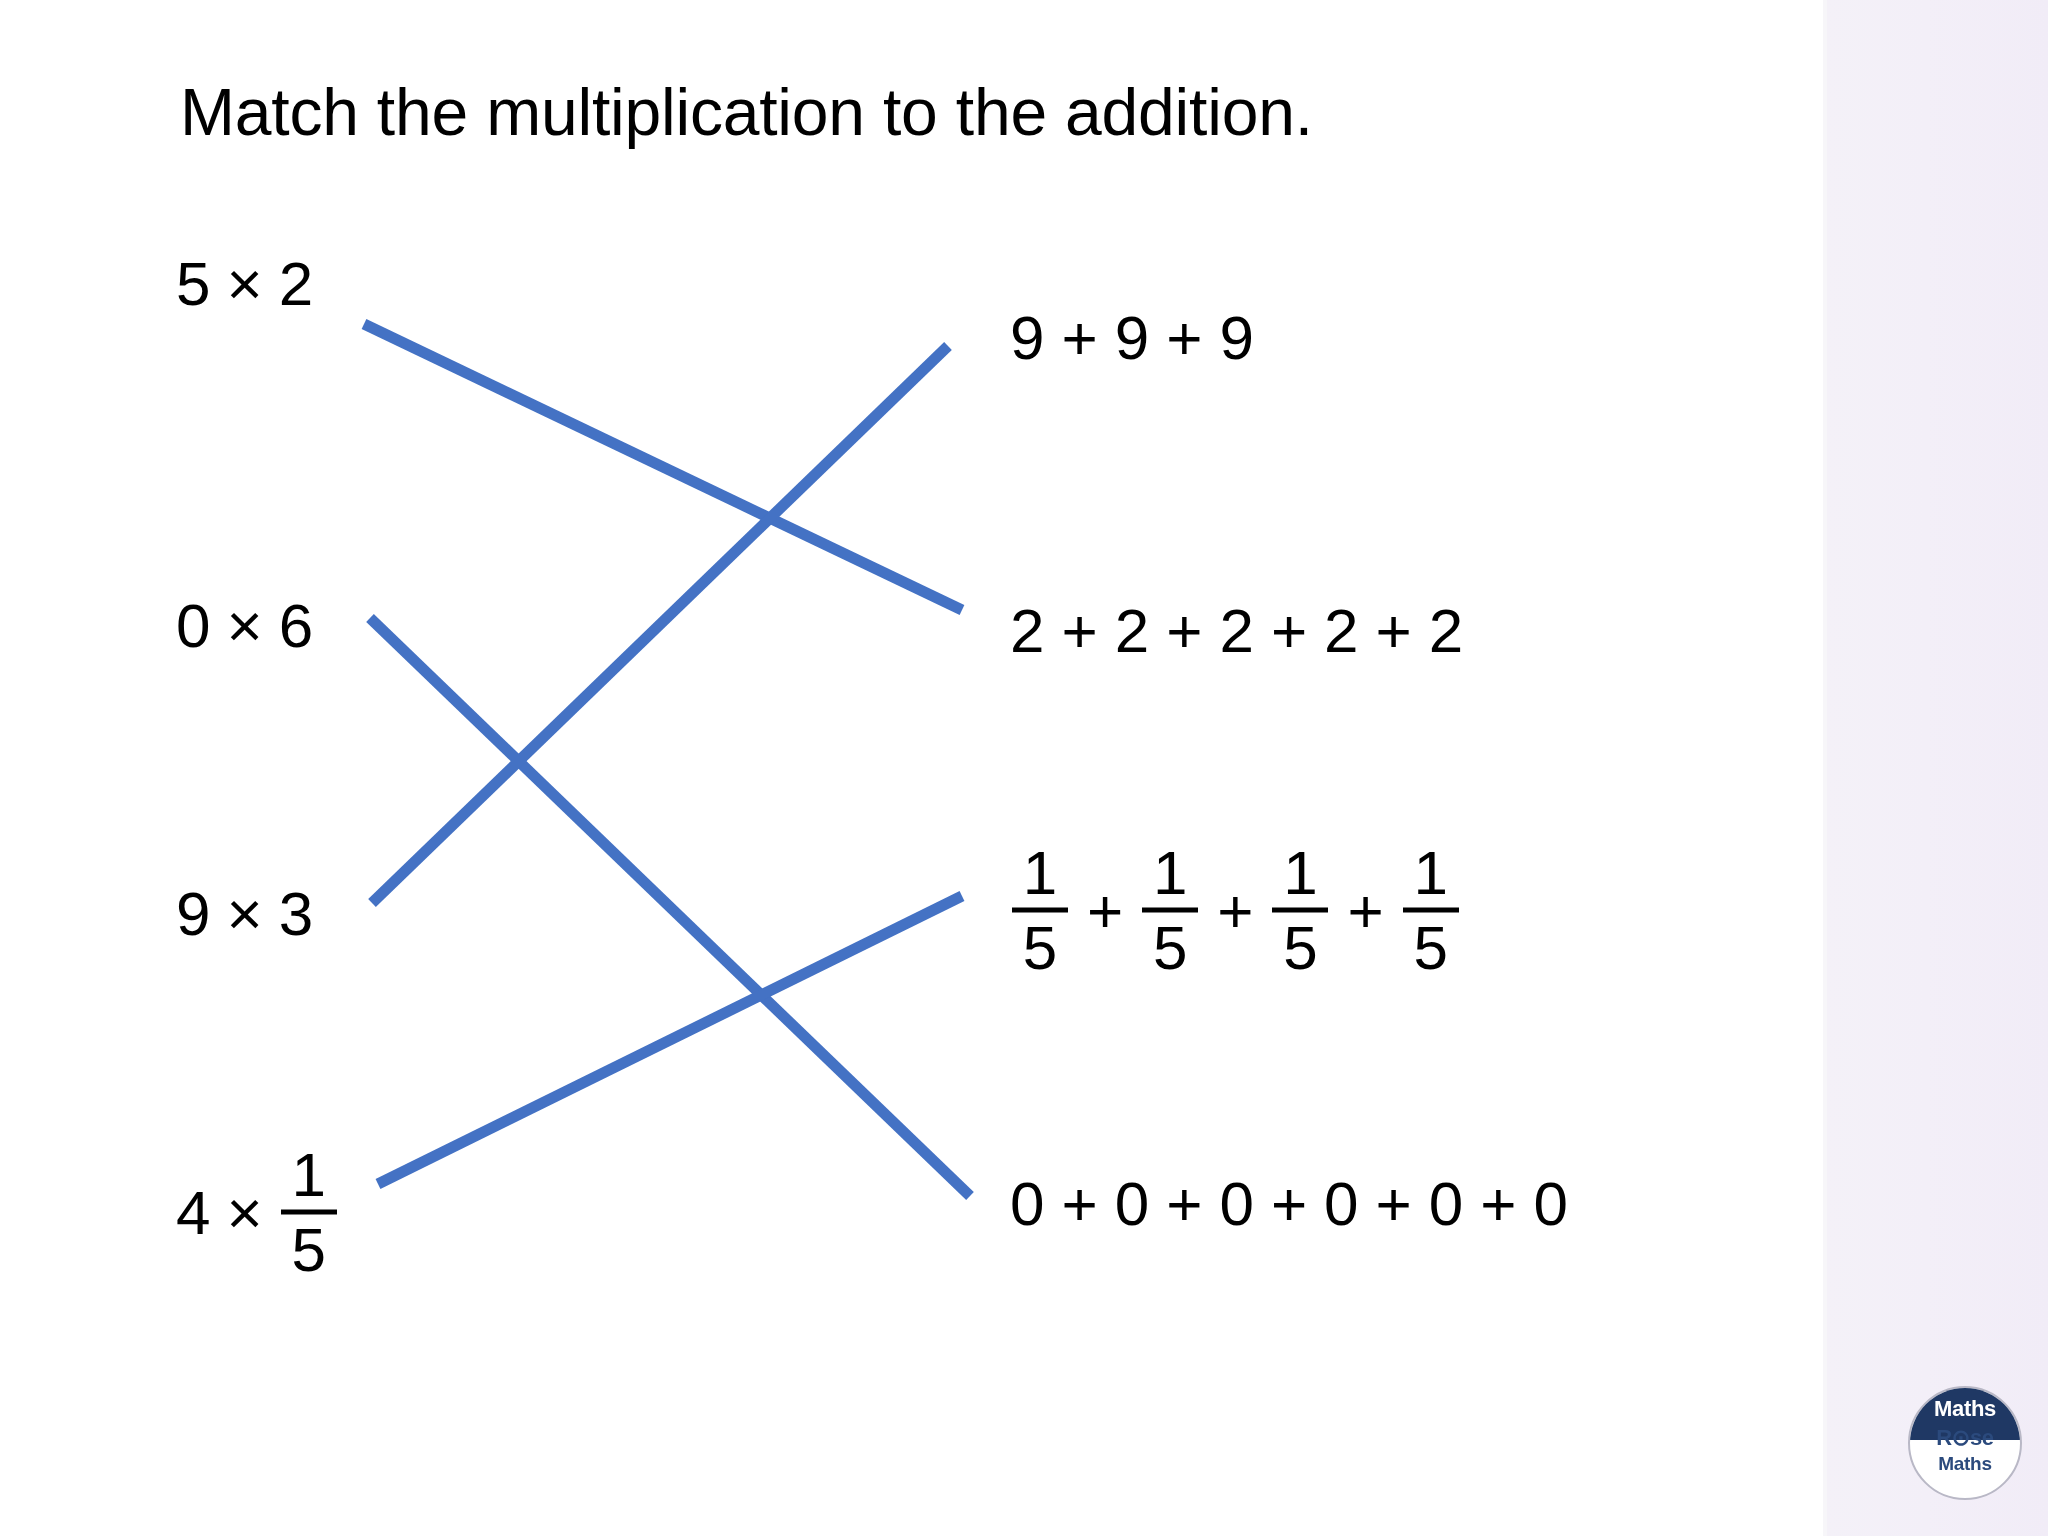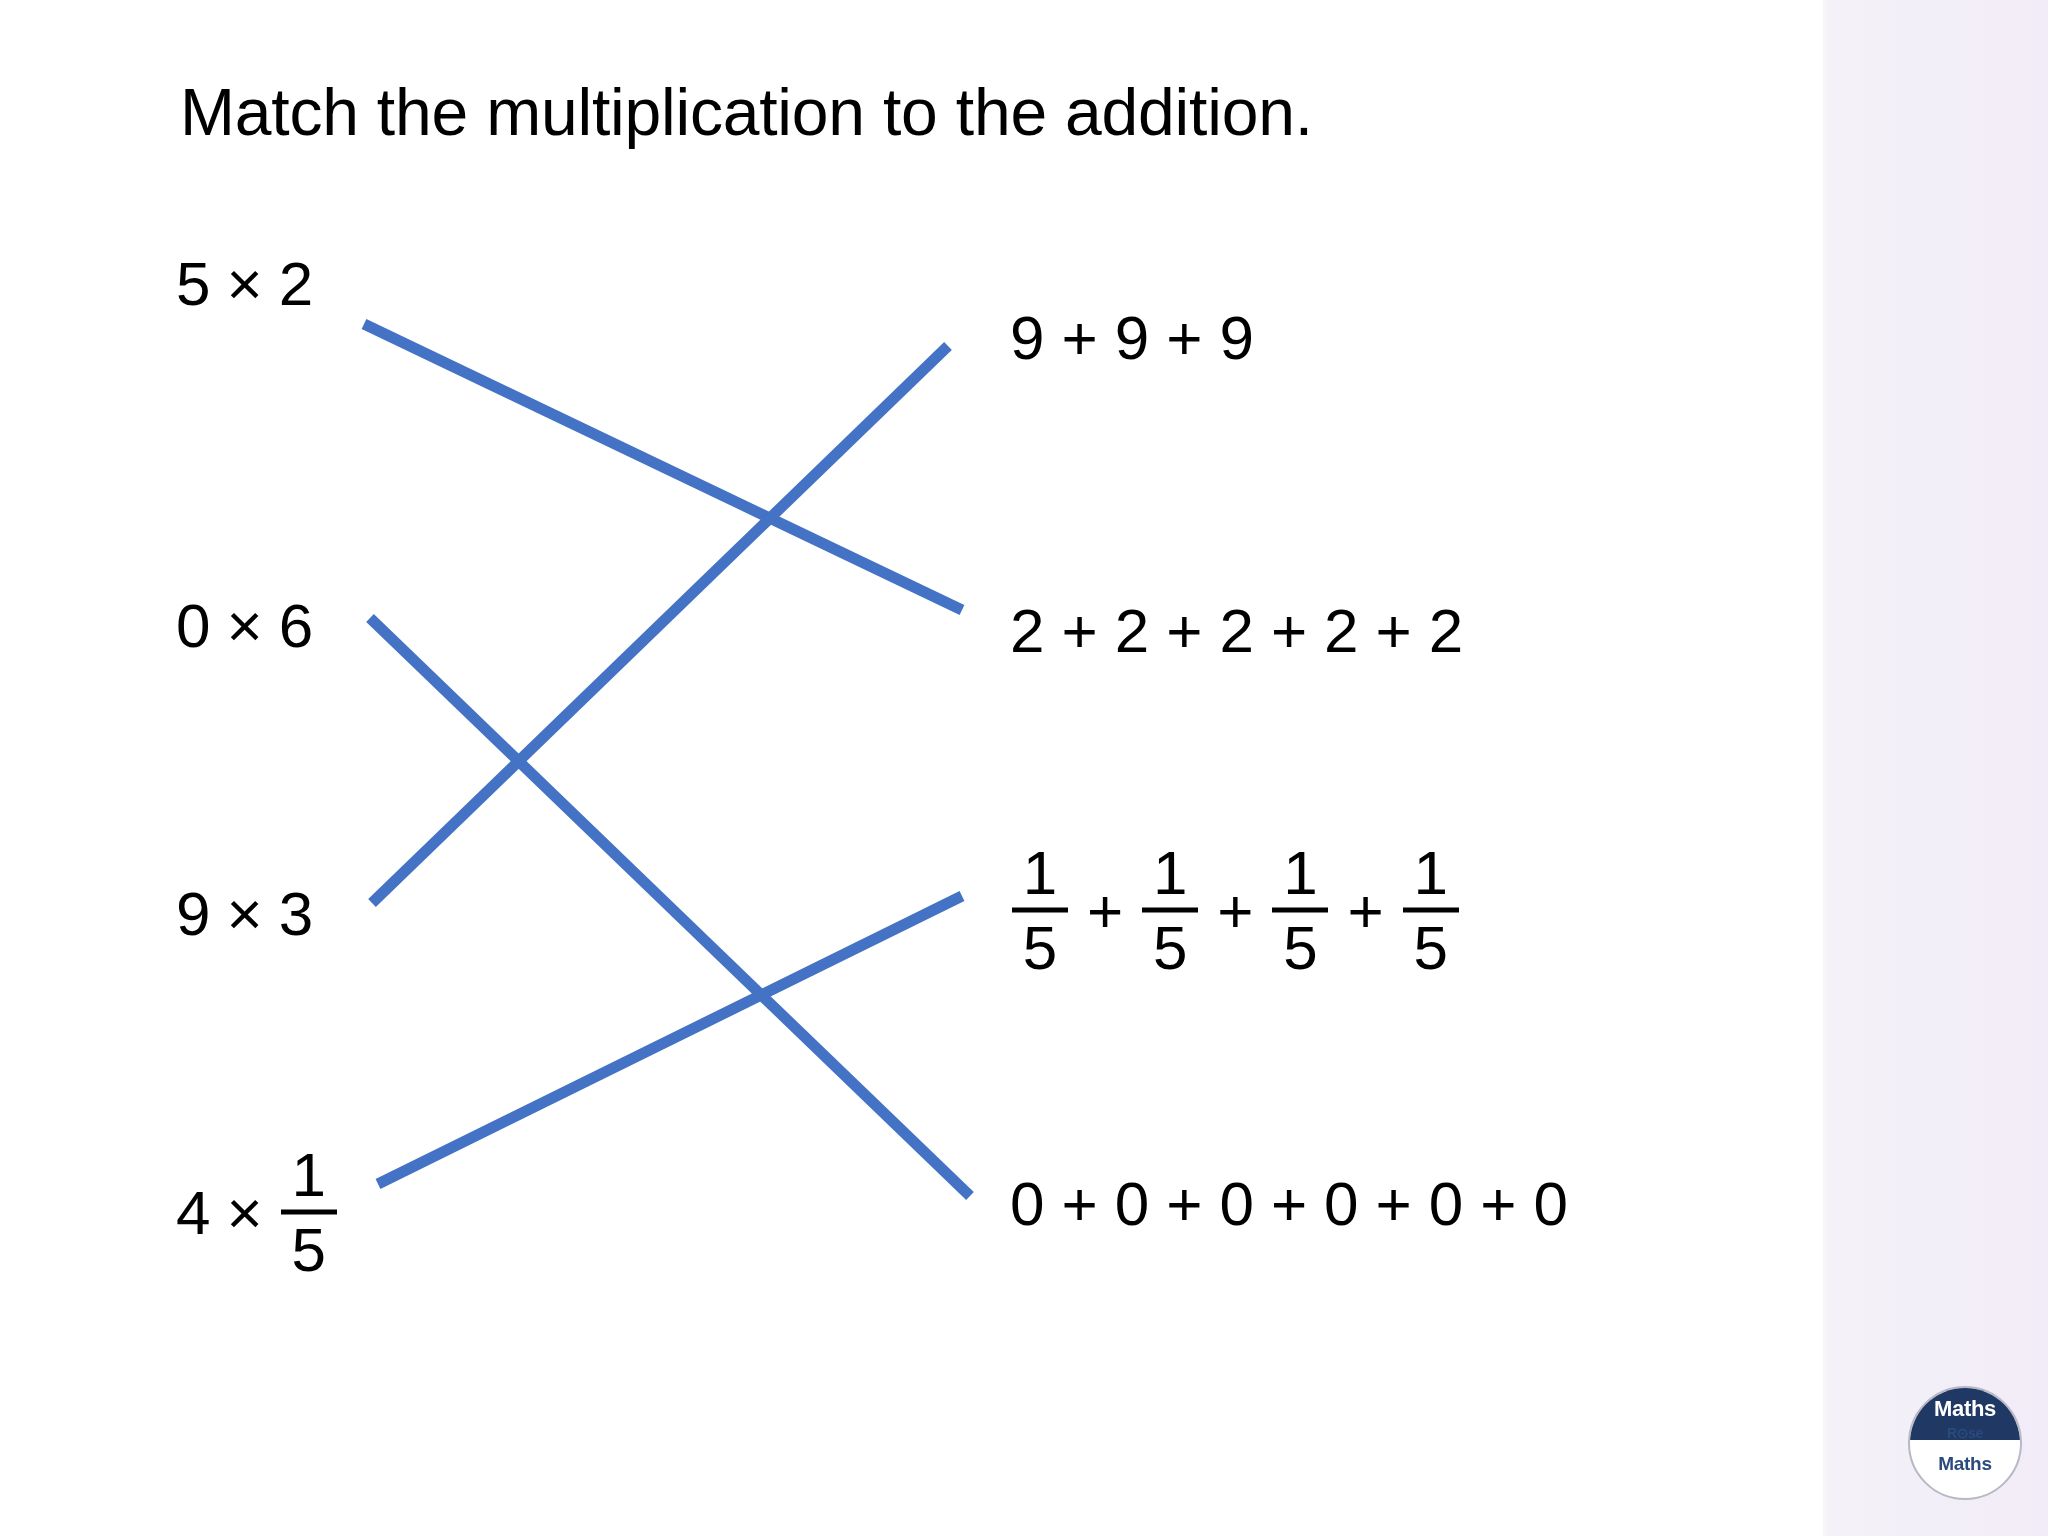--- a/index.html
+++ b/index.html
@@ -121,21 +121,21 @@
     background: #1f3864;
   }
   #logo .word {
     position: absolute;
     width: 100%;
     text-align: center;
     font-weight: bold;
     letter-spacing: -0.3px;
   }
   #logo .w1 { top: 8px; font-size: 22px; color: #ffffff; }
-  #logo .w2 { top: 37px; font-size: 14px; color: #2b4a7d; }
+  #logo .w2 { top: 37px; font-size: 22px; color: #2b4a7d; }
   #logo .w3 { top: 65px; font-size: 19px; color: #2b4a7d; }
 </style>
 </head>
 <body>
 
 <div id="slide">
 
   <div id="right-panel"></div>
   <div id="panel-edge"></div>
 

